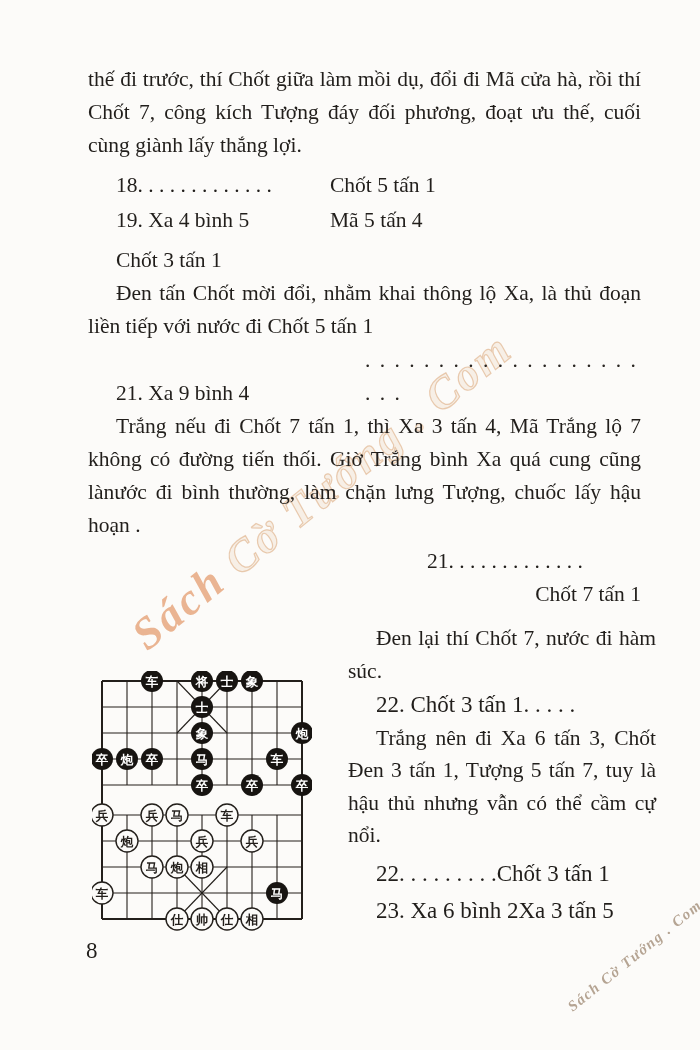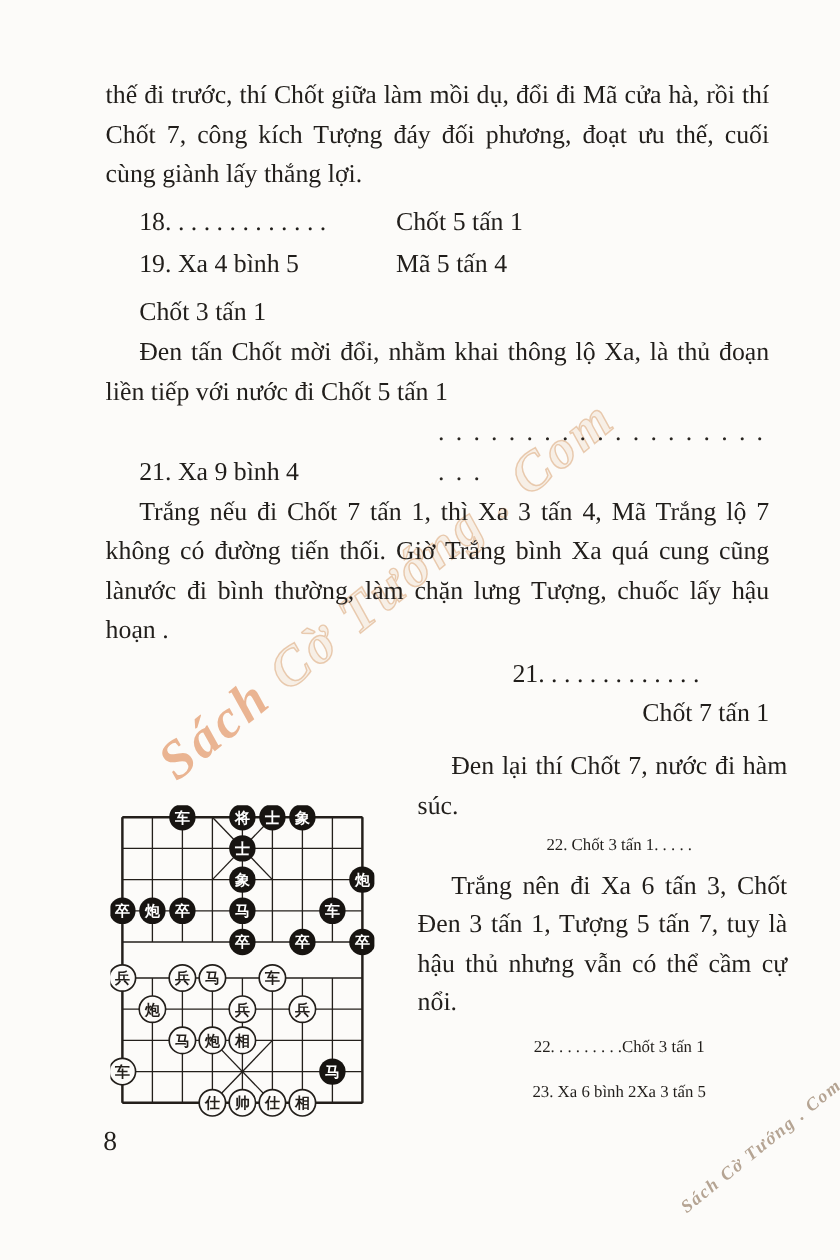--- a/index.html
+++ b/index.html
@@ -14,22 +14,22 @@
   p.body{font-size:21.5px;line-height:33px;text-align:justify;margin:0;}
   p.ind{text-indent:28px;}
   .mrow{display:flex;align-items:flex-end;padding-left:28px;font-size:21.5px;line-height:33px;}
   .mleft{width:214px;flex:none;}
   .mright{flex:1;}
   .pad30{padding-left:30px;}
   .dots-right{padding-left:35px;letter-spacing:2px;color:#2a2622;}
   
   .rightcol{position:absolute;left:348px;top:622px;width:308px;z-index:2;}
   .rightcol p.body{line-height:32.5px;}
-  .rrow{display:flex;align-items:baseline;justify-content:center;
-        padding-left:28px;font-size:14px;line-height:32.5px;}
+  .rrow{display:flex;align-items:baseline;justify-content:flex-start;
+        padding-left:28px;font-size:23px;line-height:32.5px;}
   .m2a{margin-top:2px;} .m8{margin-top:8px;} .m5a{margin-top:6px;} .m5b{margin-top:5px;}
   .sp18{margin-top:7px;} .sp19{margin-top:2px;} .sp20{margin-top:7px;}
   .sp3{margin-top:2px;} .sp21a{margin-top:1px;} .sp4{margin-top:7px;} .sp21b{margin-top:3px;flex-direction:column;}
   
   .board-wrap{position:absolute;left:92px;top:671px;width:220px;height:262px;z-index:2;}
   
   .pagenum{position:absolute;left:86px;top:938px;font-size:23px;z-index:2;}
   
   .wm-big{
     position:absolute;left:140px;top:592px;width:540px;z-index:1;

